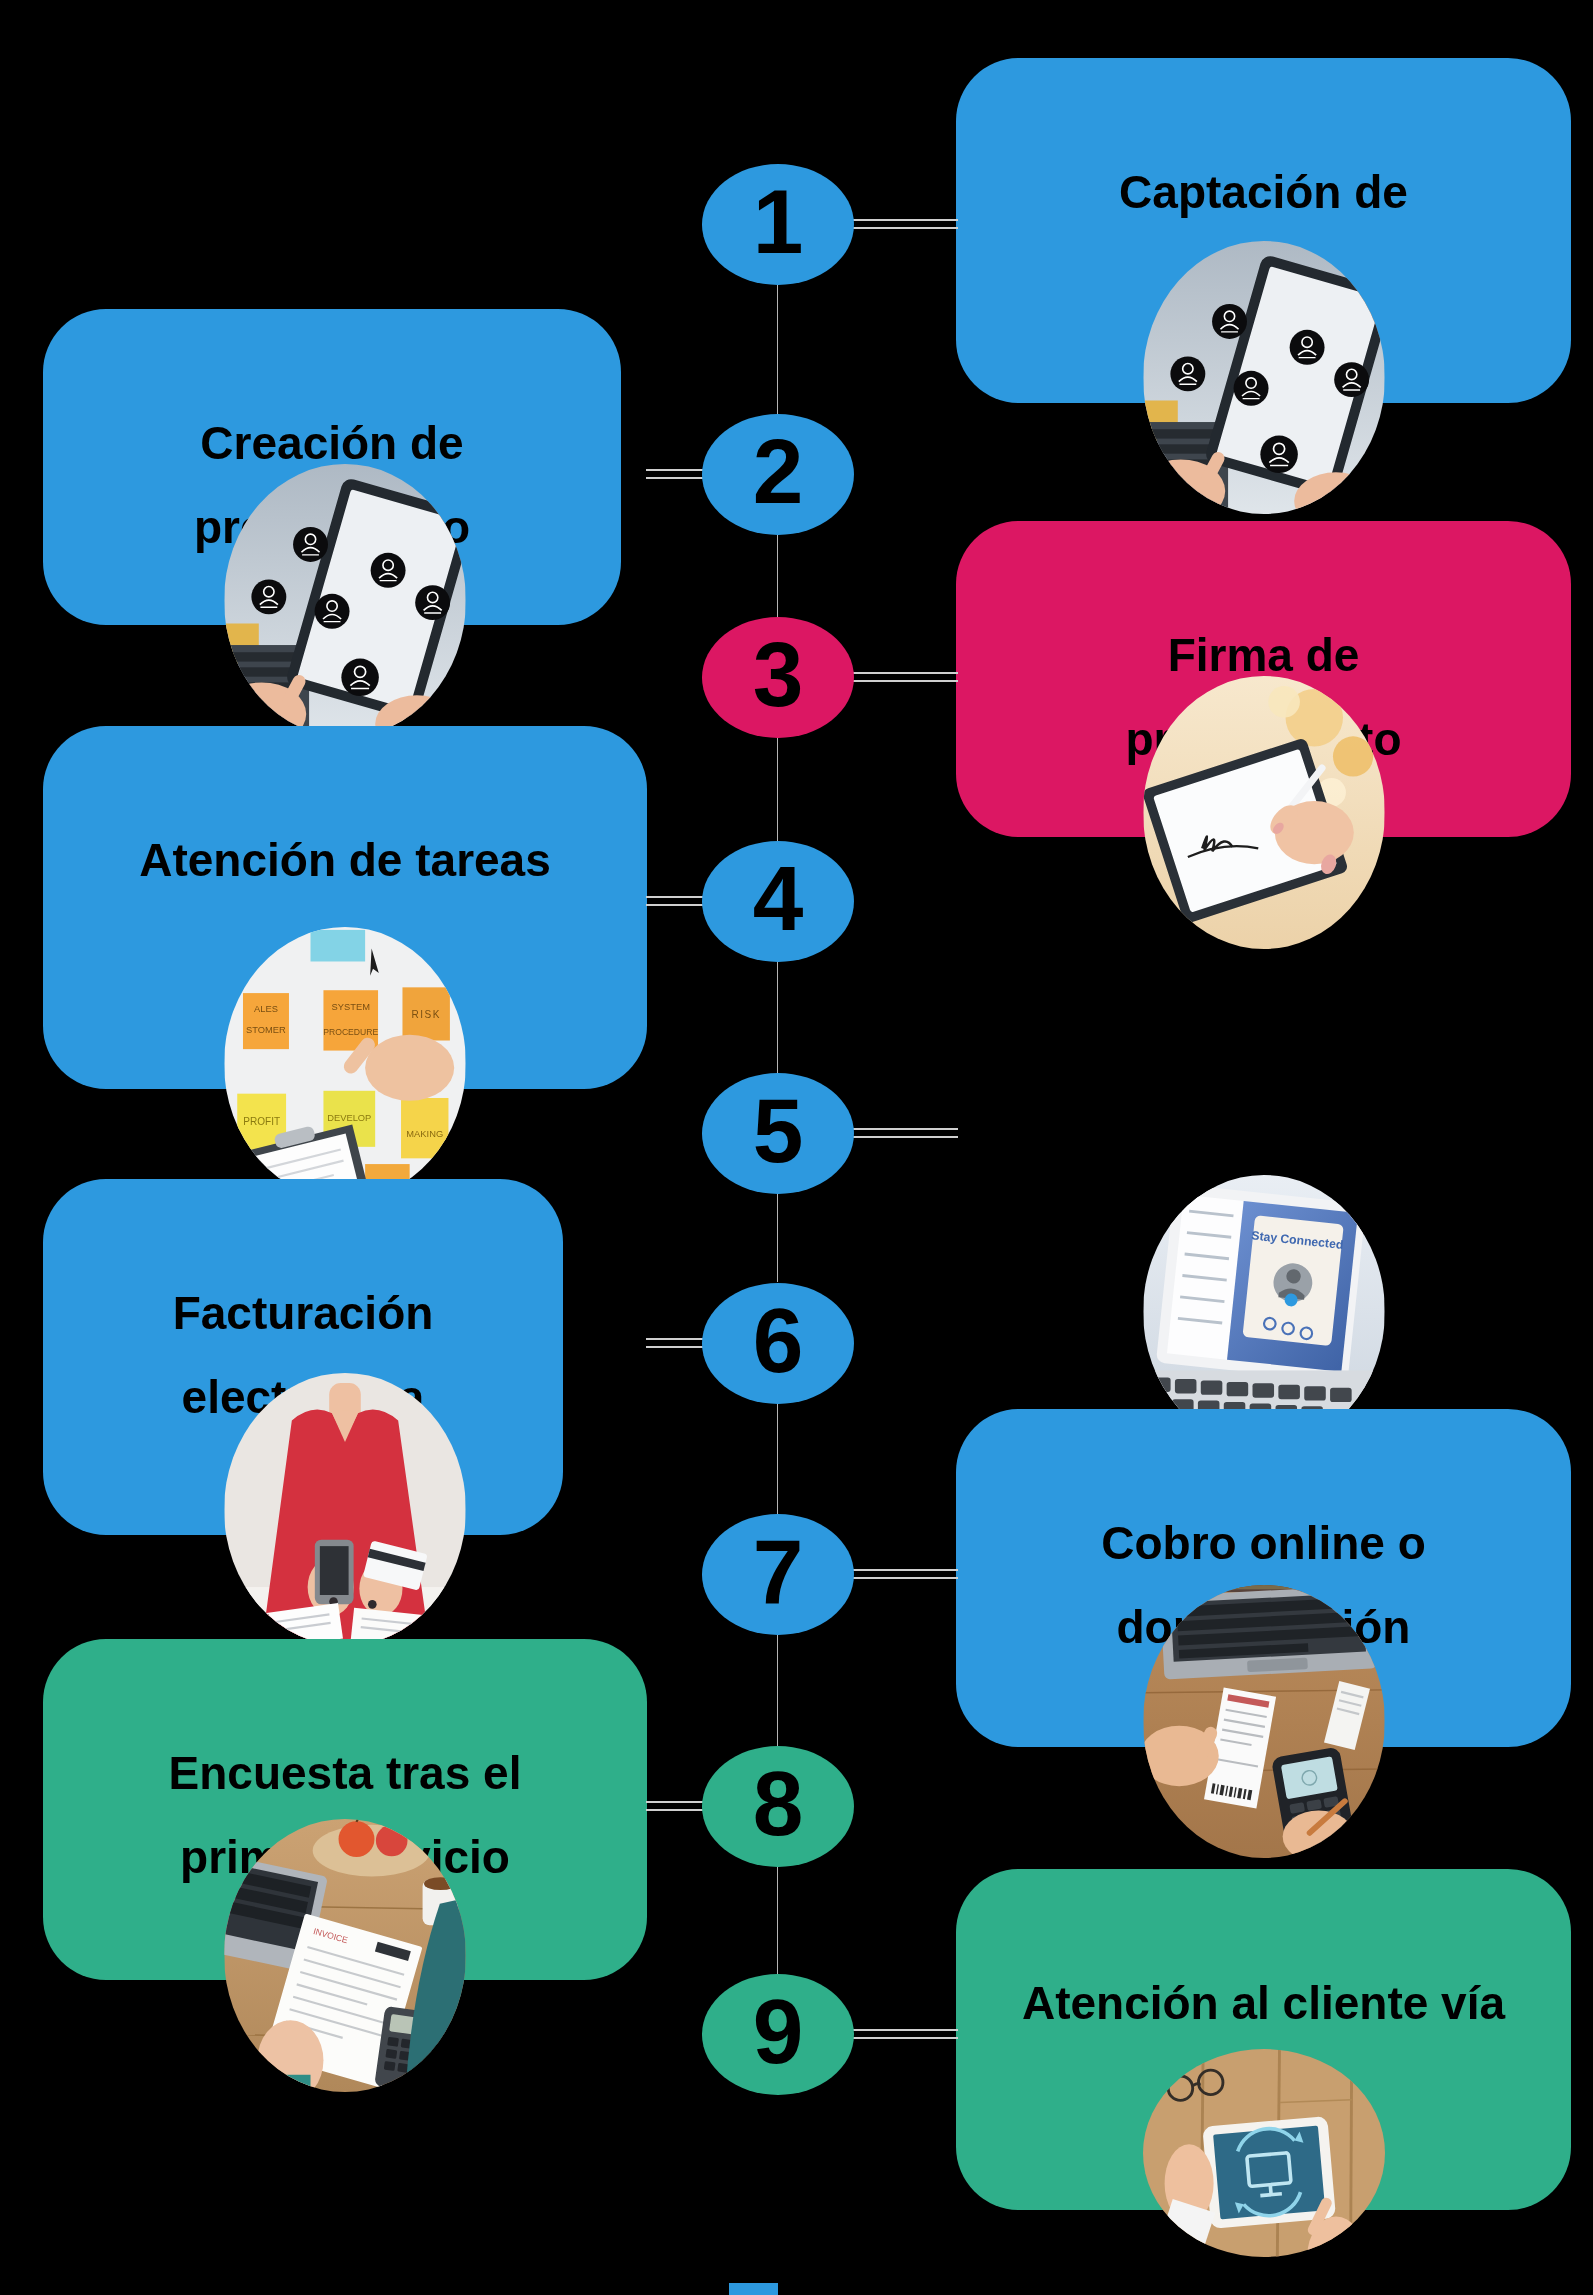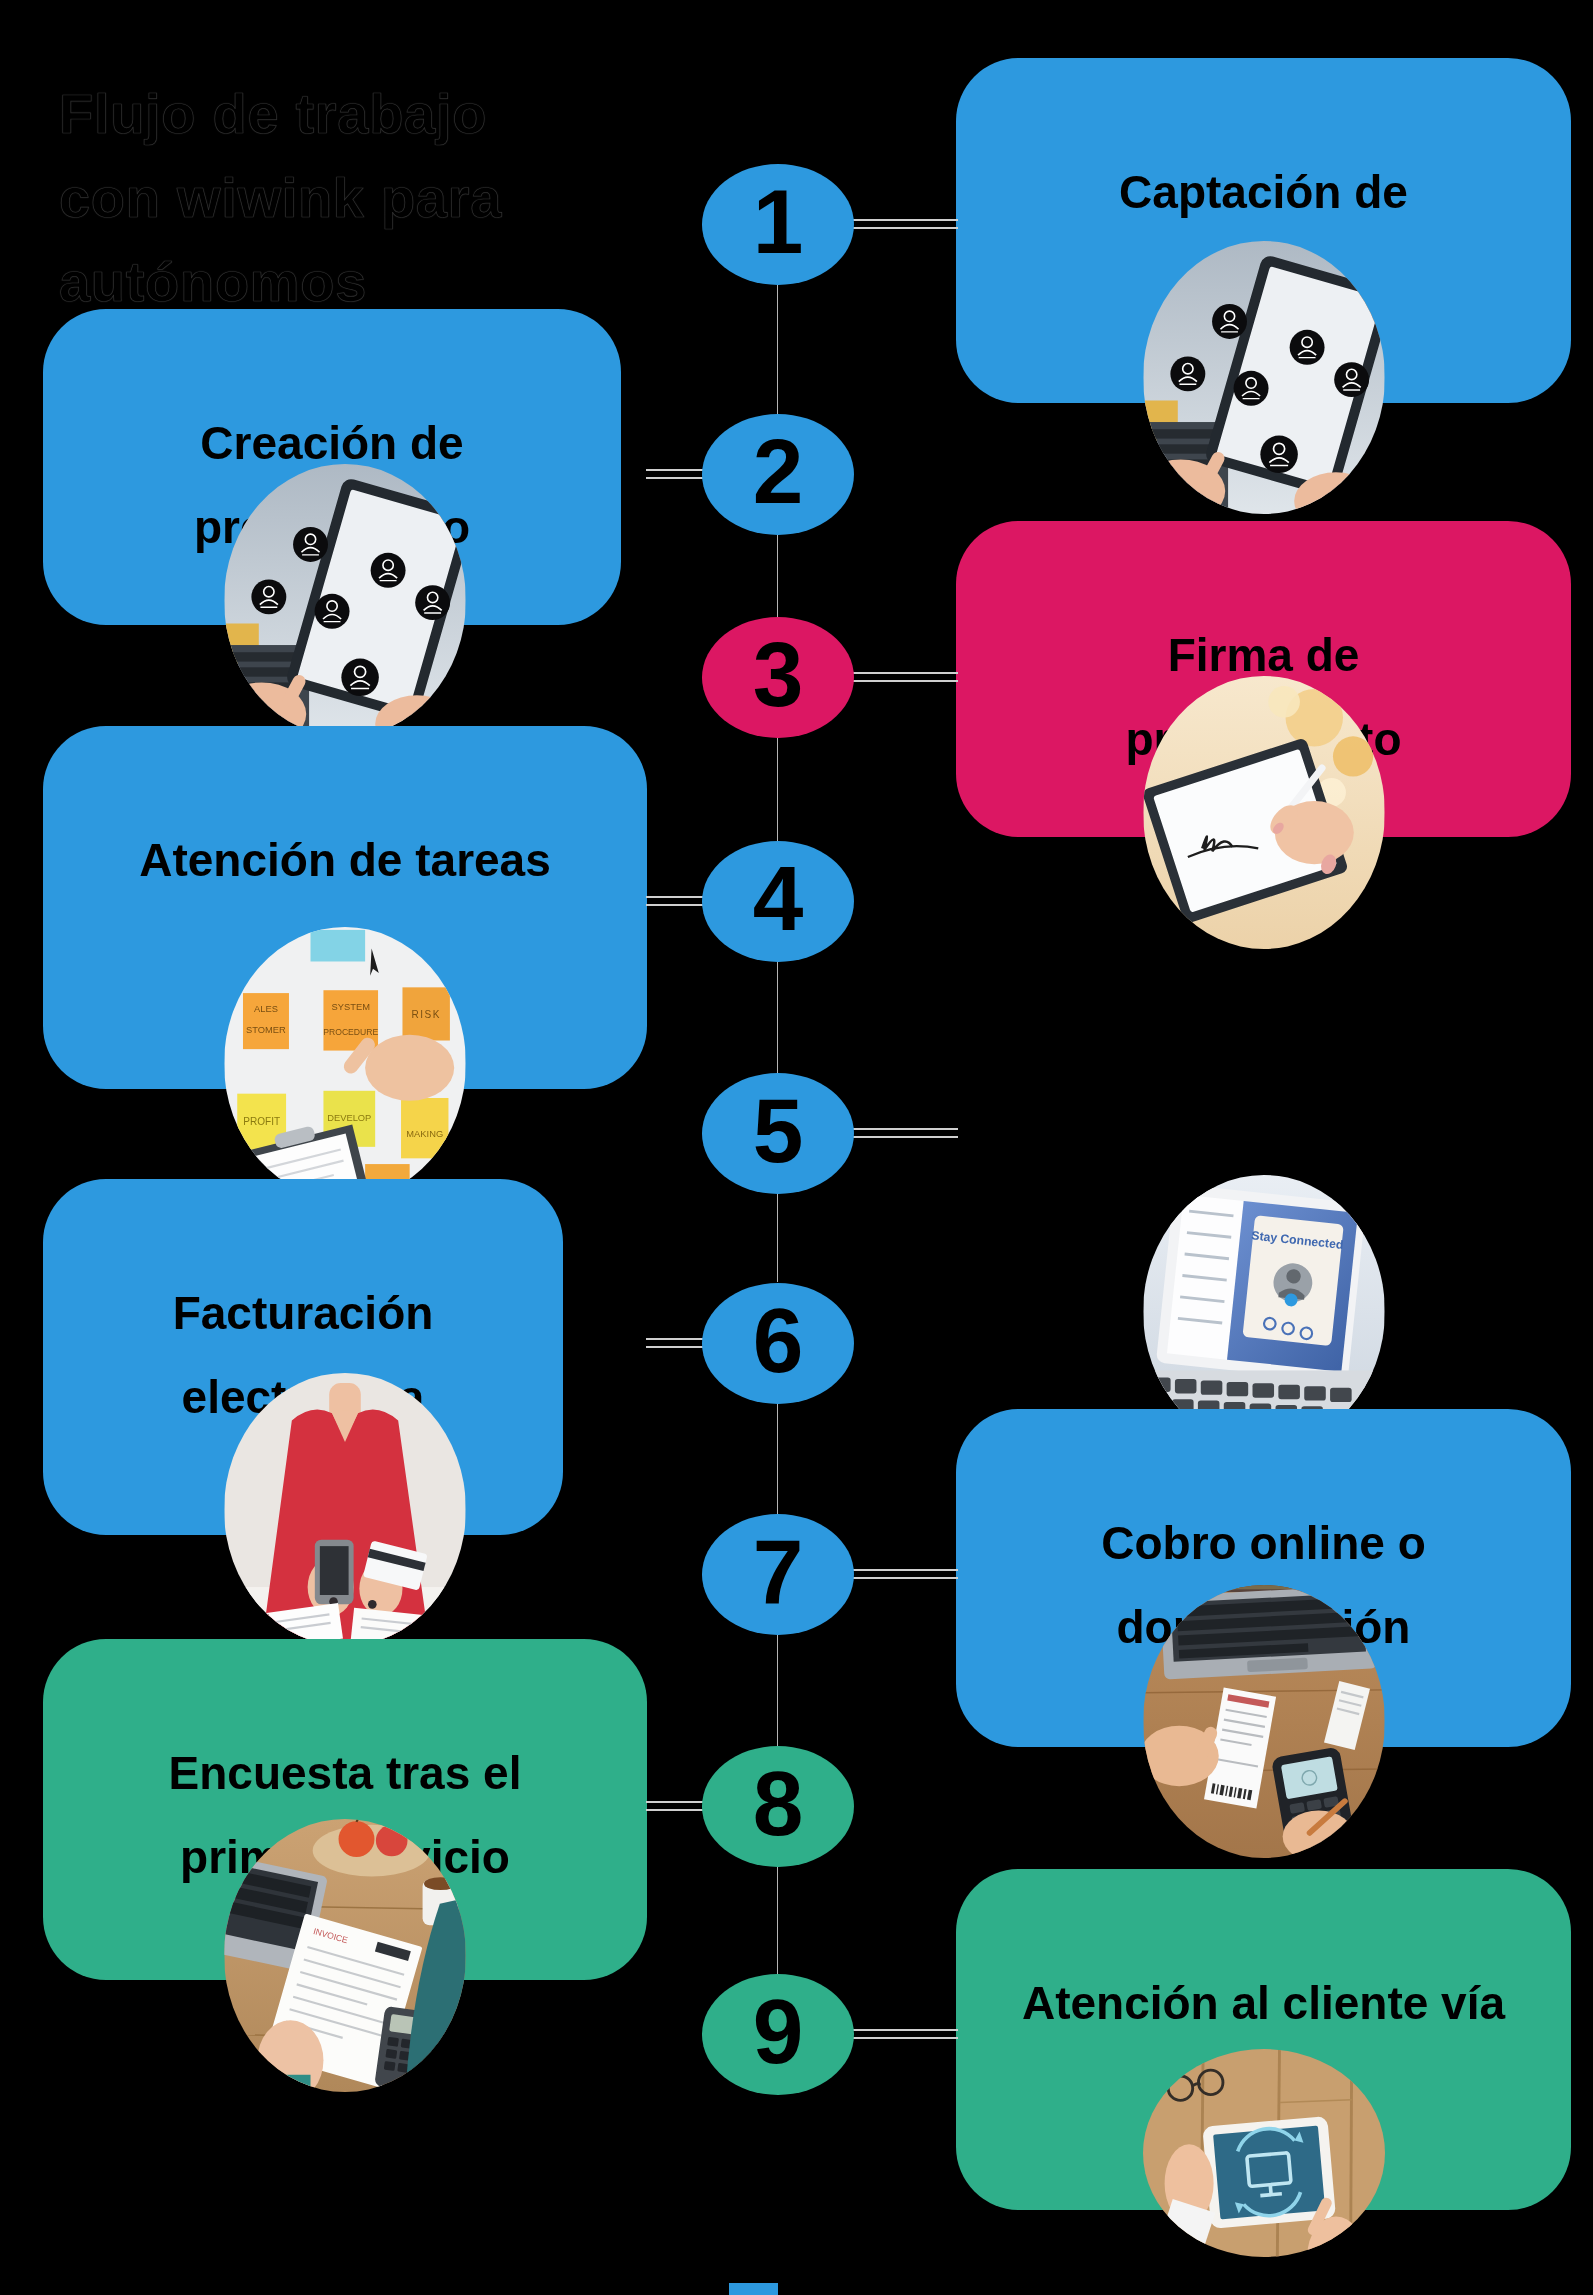--- a/index.html
+++ b/index.html
@@ -381,23 +381,20 @@
           <rect x="28" y="262" width="62" height="76" fill="#f4f4f4"></rect>
         </g>
     <ellipse cx="268" cy="334" rx="40" ry="56" fill="#eec09e"></ellipse>
     <rect x="238" y="250" width="15" height="56" rx="7" fill="#eec09e" transform="rotate(26 245 278)"></rect>
   </symbol>
 </defs>
 </svg>
 
 <div id="canvas">
 
-  <h1 class="title">Flujo de trabajo
-con wiwink para
-autónomos</h1>
 
   <div class="vline" style="left:777px;top:285px;height:129px"></div>
   <div class="vline" style="left:777px;top:535px;height:82px"></div>
   <div class="vline" style="left:777px;top:738px;height:104px"></div>
   <div class="vline" style="left:777px;top:962px;height:111px"></div>
   <div class="vline" style="left:777px;top:1193px;height:89px"></div>
   <div class="vline" style="left:777px;top:1403px;height:111px"></div>
   <div class="vline" style="left:777px;top:1635px;height:111px"></div>
   <div class="vline" style="left:777px;top:1866px;height:108px"></div>
 

